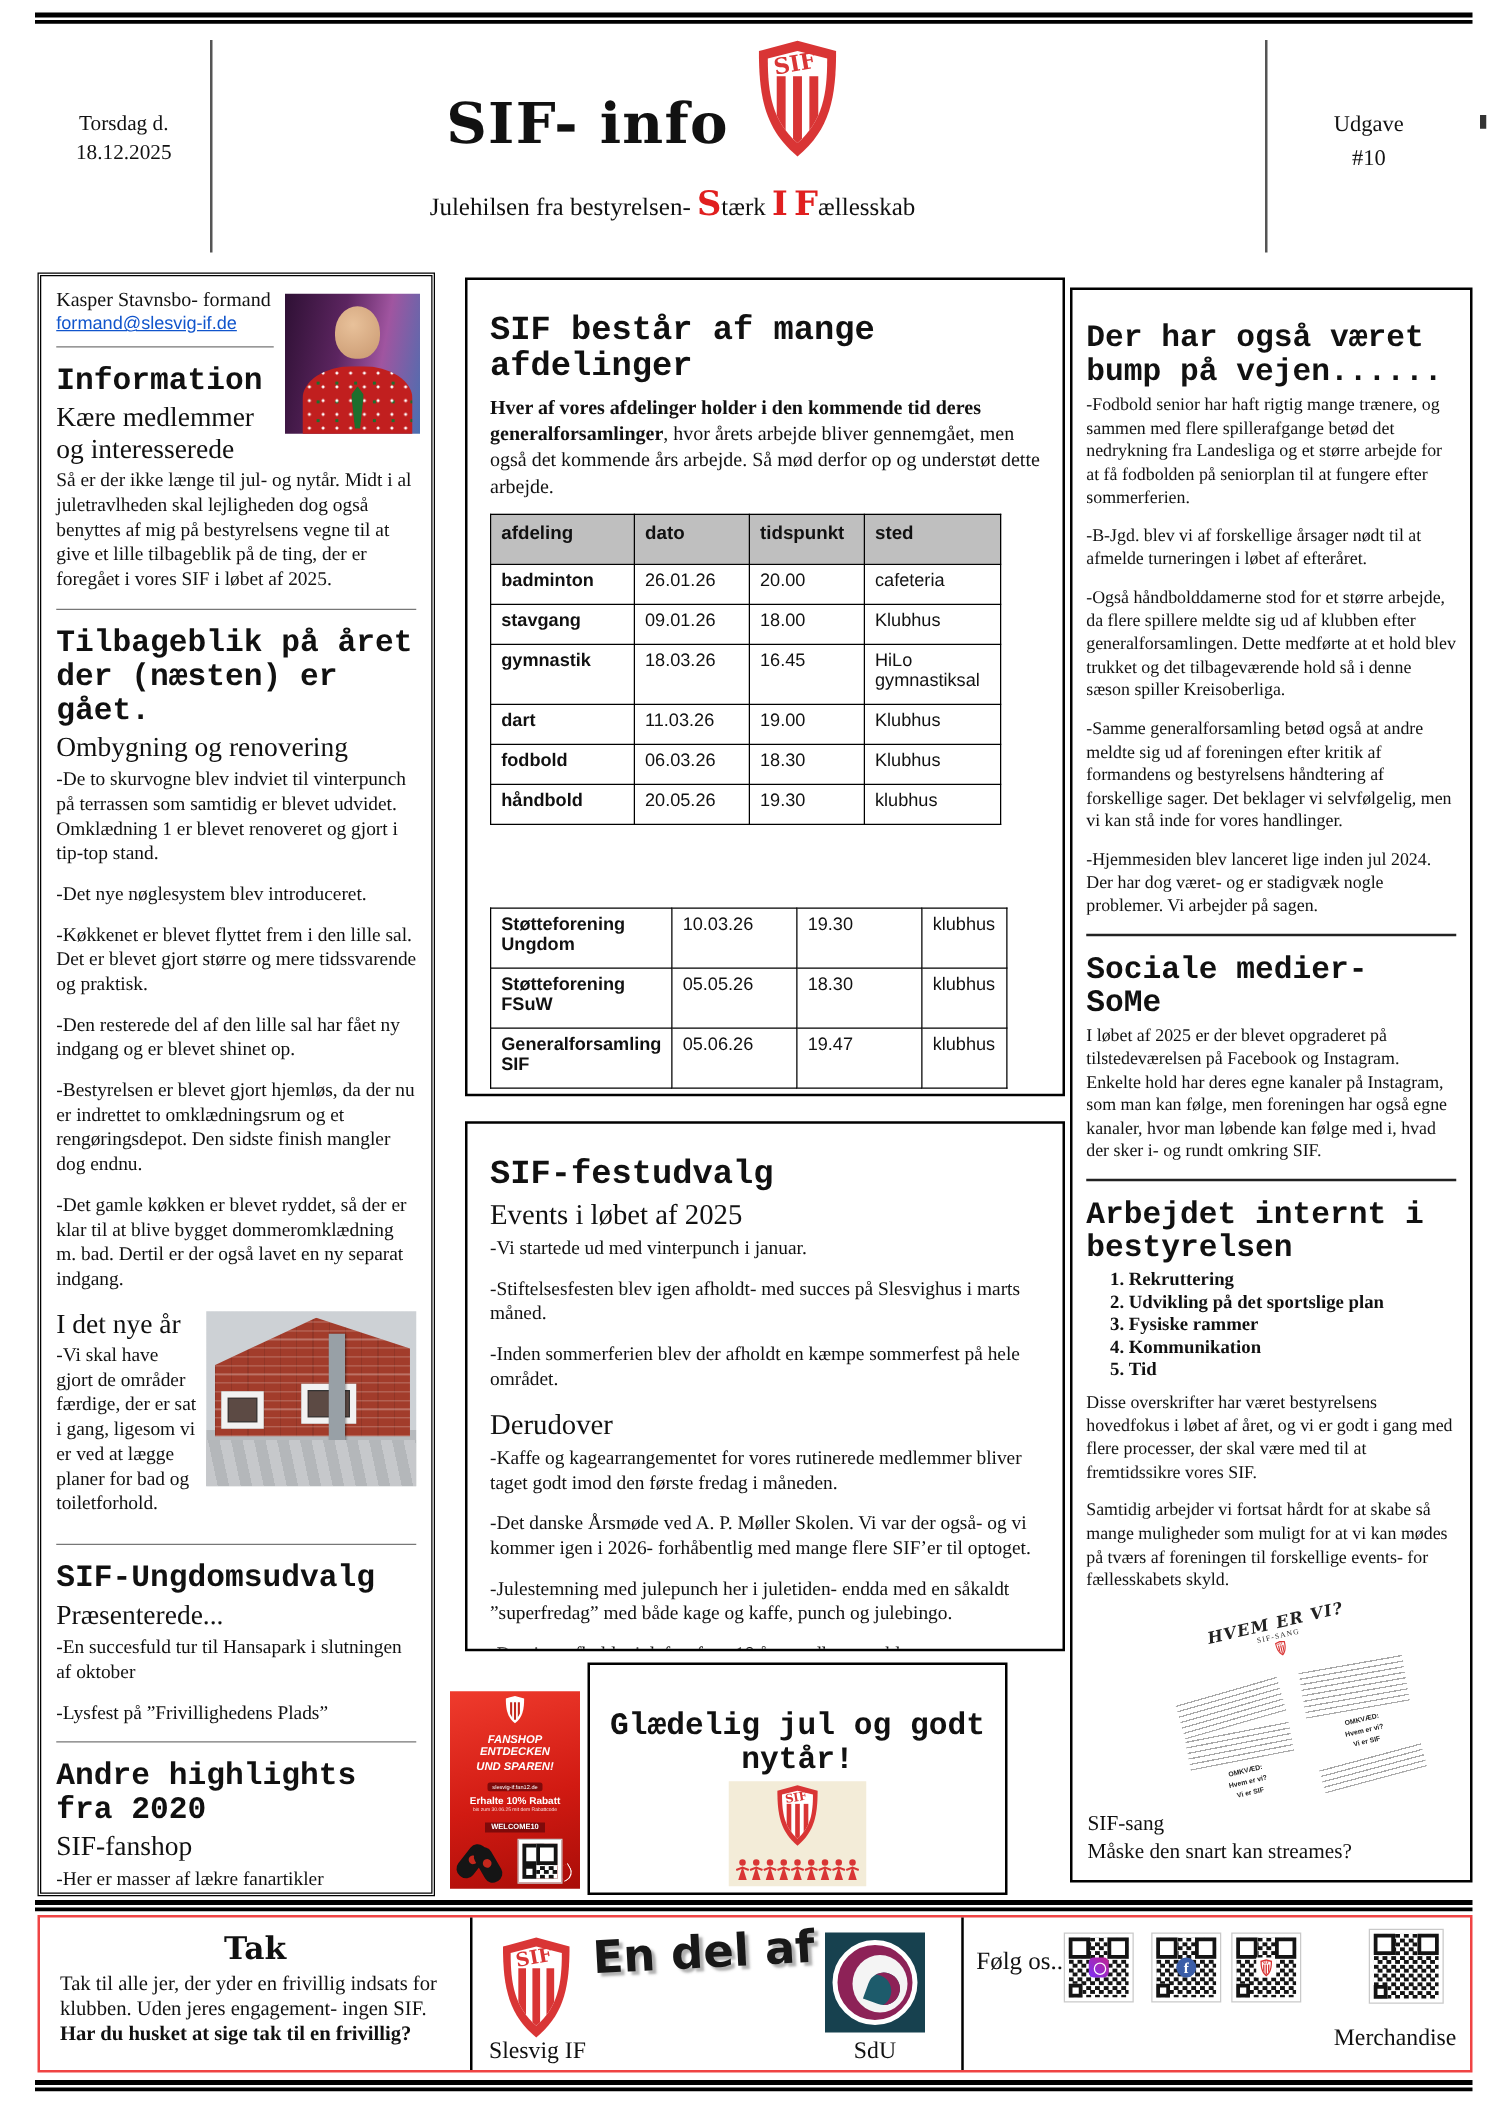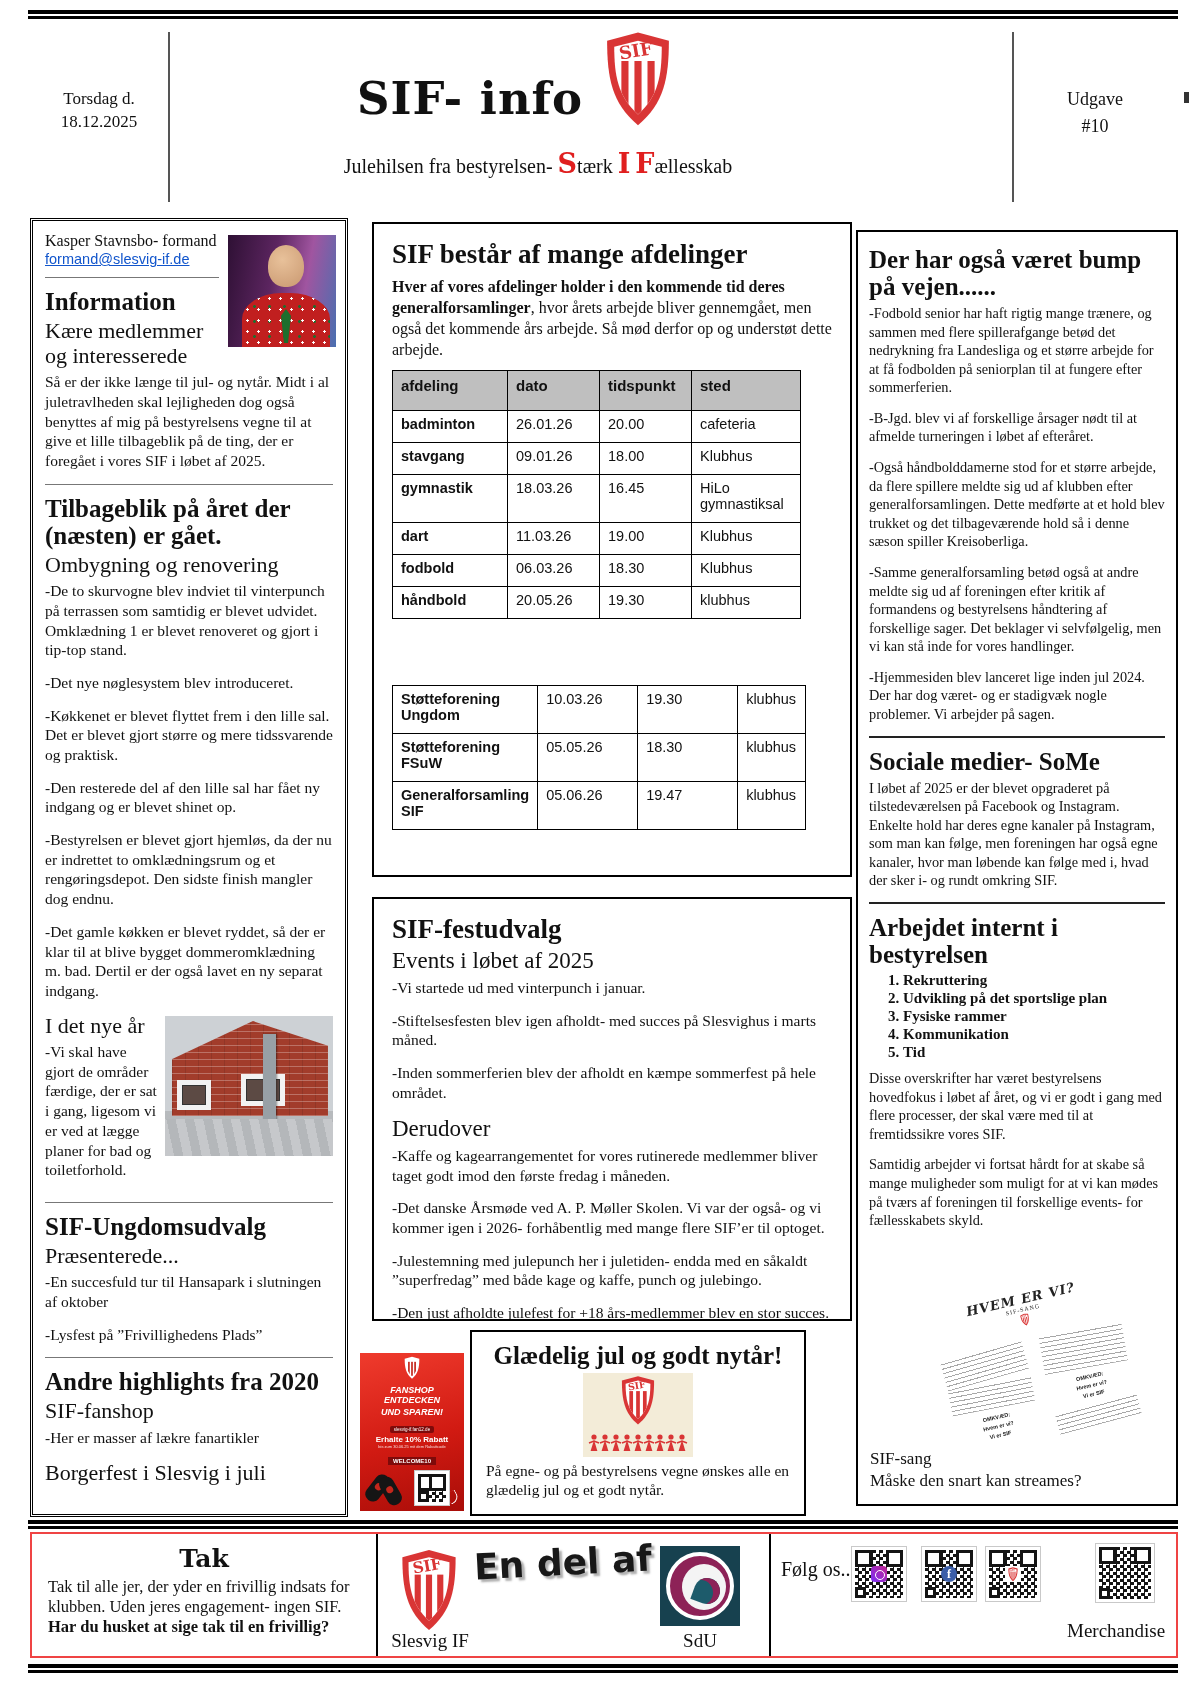--- a/index.html
+++ b/index.html
@@ -20,21 +20,21 @@
   .hdr-sub { position:absolute; left:318px; top:148px; width:440px; text-align:center;
              font-size:20px; white-space:nowrap; }
   .hdr-sub .cap { color:#e01f1f; font-family:"DejaVu Serif",serif; font-weight:bold; font-size:27px; }
   .hdr-logo { position:absolute; left:600px; top:30px; }
   .hdr-issue { position:absolute; left:1020px; top:86px; width:150px; text-align:center;
                font-size:18px; line-height:1.5; }
   .corner-mark { position:absolute; left:1184px; top:92px; width:5px; height:11px; background:#333; }
 
   
   .box { position:absolute; border:2px solid #000; background:#fff; overflow:hidden; }
-  h2.big { font-family:Liberation Serif, serif; font-weight:bold; font-size:25px; line-height:1.08; margin:2px 0 4px; }
+  h2.big { font-family:Liberation Mono, monospace; font-weight:bold; font-size:25px; line-height:1.08; margin:13px 0 4px; }
   .subhead { font-size:22px; line-height:1.12; margin:4px 0 4px; }
   p.body { font-size:15.5px; line-height:1.27; margin:0 0 13px; }
   hr.sect { border:0; border-top:1px solid #777; margin:9px 0 10px; }
 
   
   .left-box { left:30px; top:218px; width:318px; height:1299px; border:3px double #000;
               padding:10px 12px; position:absolute; background:#fff; overflow:hidden; }
   .author-wrap { padding-right:114px; min-height:126px; }
   .author { font-size:16px; line-height:1.2; }
   a.email { color:#1155cc; text-decoration:underline; font-family:"Liberation Sans",sans-serif; font-size:14.5px; }
@@ -75,21 +75,21 @@
                    padding:6px 8px 16px; font-size:15px; }
   table.sched td { border:1px solid #000; vertical-align:top; padding:5px 8px 10px; }
   table.sched td:first-child { font-weight:bold; }
   .t2 { margin-top:66px !important; }
   .t2 td { padding:4px 8px 12px; }
 
   .fest-box { left:372px; top:897px; width:480px; height:424px; padding:14px 18px; }
   .fest-box .subhead { font-size:23px; }
   .derud { margin-top:14px; }
 
-  .jule-box { left:470px; top:1330px; width:336px; height:186px; padding:8px 14px; text-align:center; }
+  .jule-box { left:470px; top:1330px; width:336px; height:186px; padding:22px 14px; text-align:center; }
   .jule-box h2.big { font-size:25px; }
   .jule-logo { display:inline-block; width:110px; height:84px; background:#f3ecd8; padding:2px 4px; }
   .jule-text { text-align:left; font-size:15.5px; line-height:1.25; margin-top:4px; }
 
   
   .fanshop { position:absolute; left:360px; top:1353px; width:104px; height:158px; text-align:center;
              background:linear-gradient(165deg,#ef3b2d 0%,#d11a12 55%,#a90d08 100%); color:#fff;
              padding:3px 3px; font-family:"Liberation Sans",sans-serif; overflow:hidden; }
   .fanshop .f1 { font-weight:bold; font-style:italic; font-size:9px; line-height:1.15; margin-top:1px; }
   .fanshop .url { display:inline-block; background:#7e0a0a; font-size:4.5px; padding:1px 4px; border-radius:2px; margin:2px 0; }

